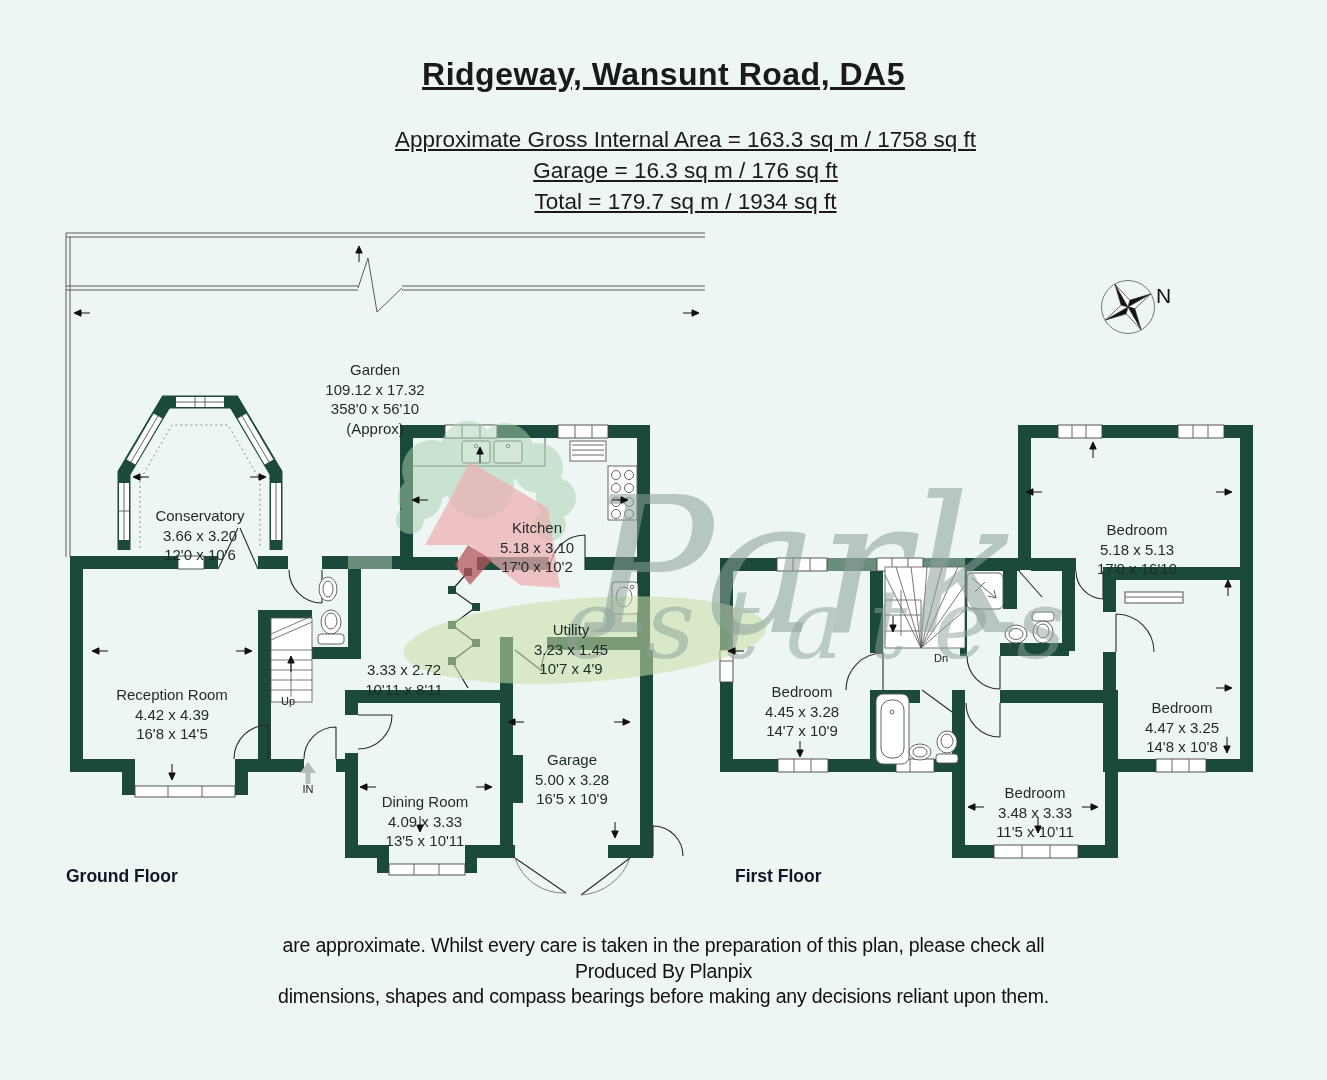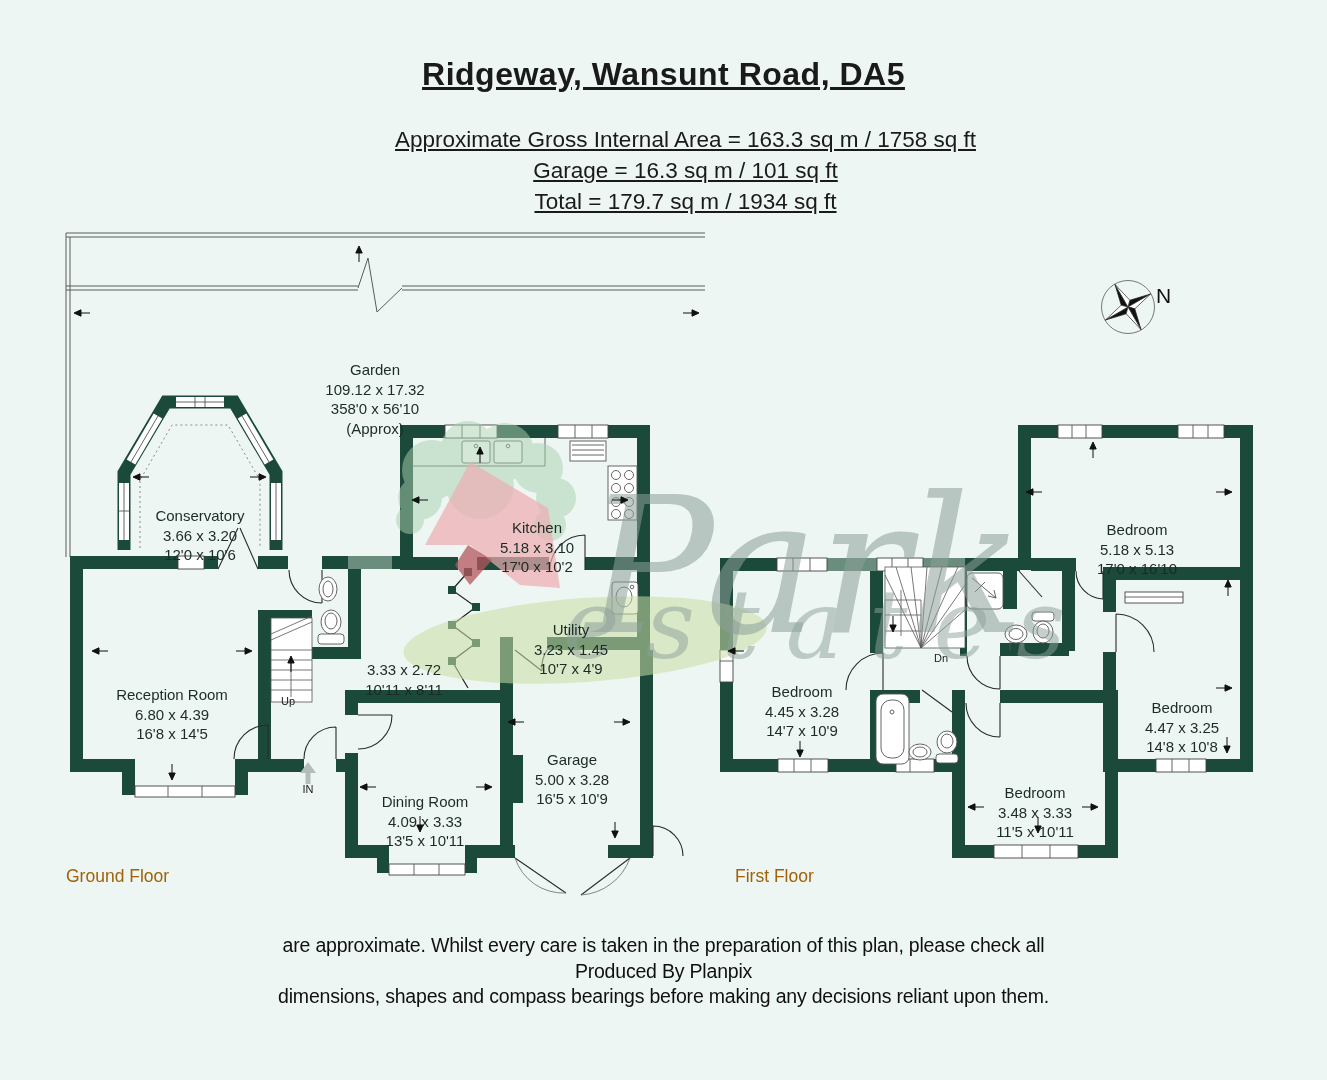--- a/index.html
+++ b/index.html
@@ -7,21 +7,21 @@
        font-family:"Liberation Sans",sans-serif;}
   #stage{position:absolute;inset:0;}
   svg{position:absolute;left:0;top:0;}
   .hdr{position:absolute;left:0;right:0;text-align:center;color:#1a1a1a;text-decoration:underline;}
   #title{top:56px;font-size:32px;font-weight:bold;letter-spacing:.5px;}
   #arealines{top:124px;font-size:22.5px;line-height:31px;margin-left:44px;}
   .lbl{position:absolute;transform:translateX(-50%);text-align:center;
        font-size:15px;line-height:19.5px;color:#1c2b24;white-space:nowrap;margin-top:48px;}
   .lbl.two{line-height:20px;}
   .ann{position:absolute;transform:translateX(-50%);font-size:11px;color:#222;white-space:nowrap;}
-  .floorlbl{position:absolute;font-size:17.5px;font-weight:normal;color:#a16207;white-space:nowrap;}
+  .floorlbl{position:absolute;font-size:17.5px;font-weight:bold;color:#0f172a;white-space:nowrap;}
   #north-label{position:absolute;font-size:21px;color:#111;}
   #disclaimer{position:absolute;top:933px;left:50%;transform:translateX(-50%);
       width:1060px;text-align:center;font-size:19.5px;line-height:25.5px;color:#101010;letter-spacing:-0.2px;}
 </style>
 </head>
 <body>
 
 <div id="stage">
 
 <svg width="1327" height="1080" viewBox="0 0 1327 1080">
@@ -388,39 +388,39 @@
         <path d="M1098,807 L1091,803.8 L1091,810.2 Z M1092,807 L1082,807" fill="#111" stroke="#111" stroke-width="1"></path>
         <path d="M1038,833 L1034.8,826 L1041.2,826 Z M1038,827 L1038,817" fill="#111" stroke="#111" stroke-width="1"></path>
         <path d="M893,632 L889.8,625 L896.2,625 Z M893,626 L893,616" fill="#111" stroke="#111" stroke-width="1"></path>
         <path d="M291,656 L287.8,663 L294.2,663 Z M291,662 L291,672" fill="#111" stroke="#111" stroke-width="1"></path>
       </g>
 </svg>
 
 <div class="hdr" id="title">Ridgeway, Wansunt Road, DA5</div>
 <div class="hdr" id="arealines">
   <div>Approximate Gross Internal Area = 163.3 sq m / 1758 sq ft</div>
-  <div>Garage = 16.3 sq m / 101 sq ft</div>
+  <div>Garage = 16.3 sq m / 176 sq ft</div>
   <div>Total = 179.7 sq m / 1934 sq ft</div>
 </div>
 
 <div class="lbl" style="left:375px;top:312px">
   <div>Garden</div>
   <div>109.12 x 17.32</div>
   <div>358'0 x 56'10</div>
   <div>(Approx)</div>
 </div>
 
 <div class="lbl" style="left:200px;top:458px">
   <div>Conservatory</div>
   <div>3.66 x 3.20</div>
   <div>12'0 x 10'6</div>
 </div>
 <div class="lbl" style="left:172px;top:637px">
   <div>Reception Room</div>
-  <div>6.80 x 4.39</div>
+  <div>4.42 x 4.39</div>
   <div>16'8 x 14'5</div>
 </div>
 <div class="lbl" style="left:537px;top:470px">
   <div>Kitchen</div>
   <div>5.18 x 3.10</div>
   <div>17'0 x 10'2</div>
 </div>
 <div class="lbl two" style="left:404px;top:612px">
   <div>3.33 x 2.72</div>
   <div>10'11 x 8'11</div>

